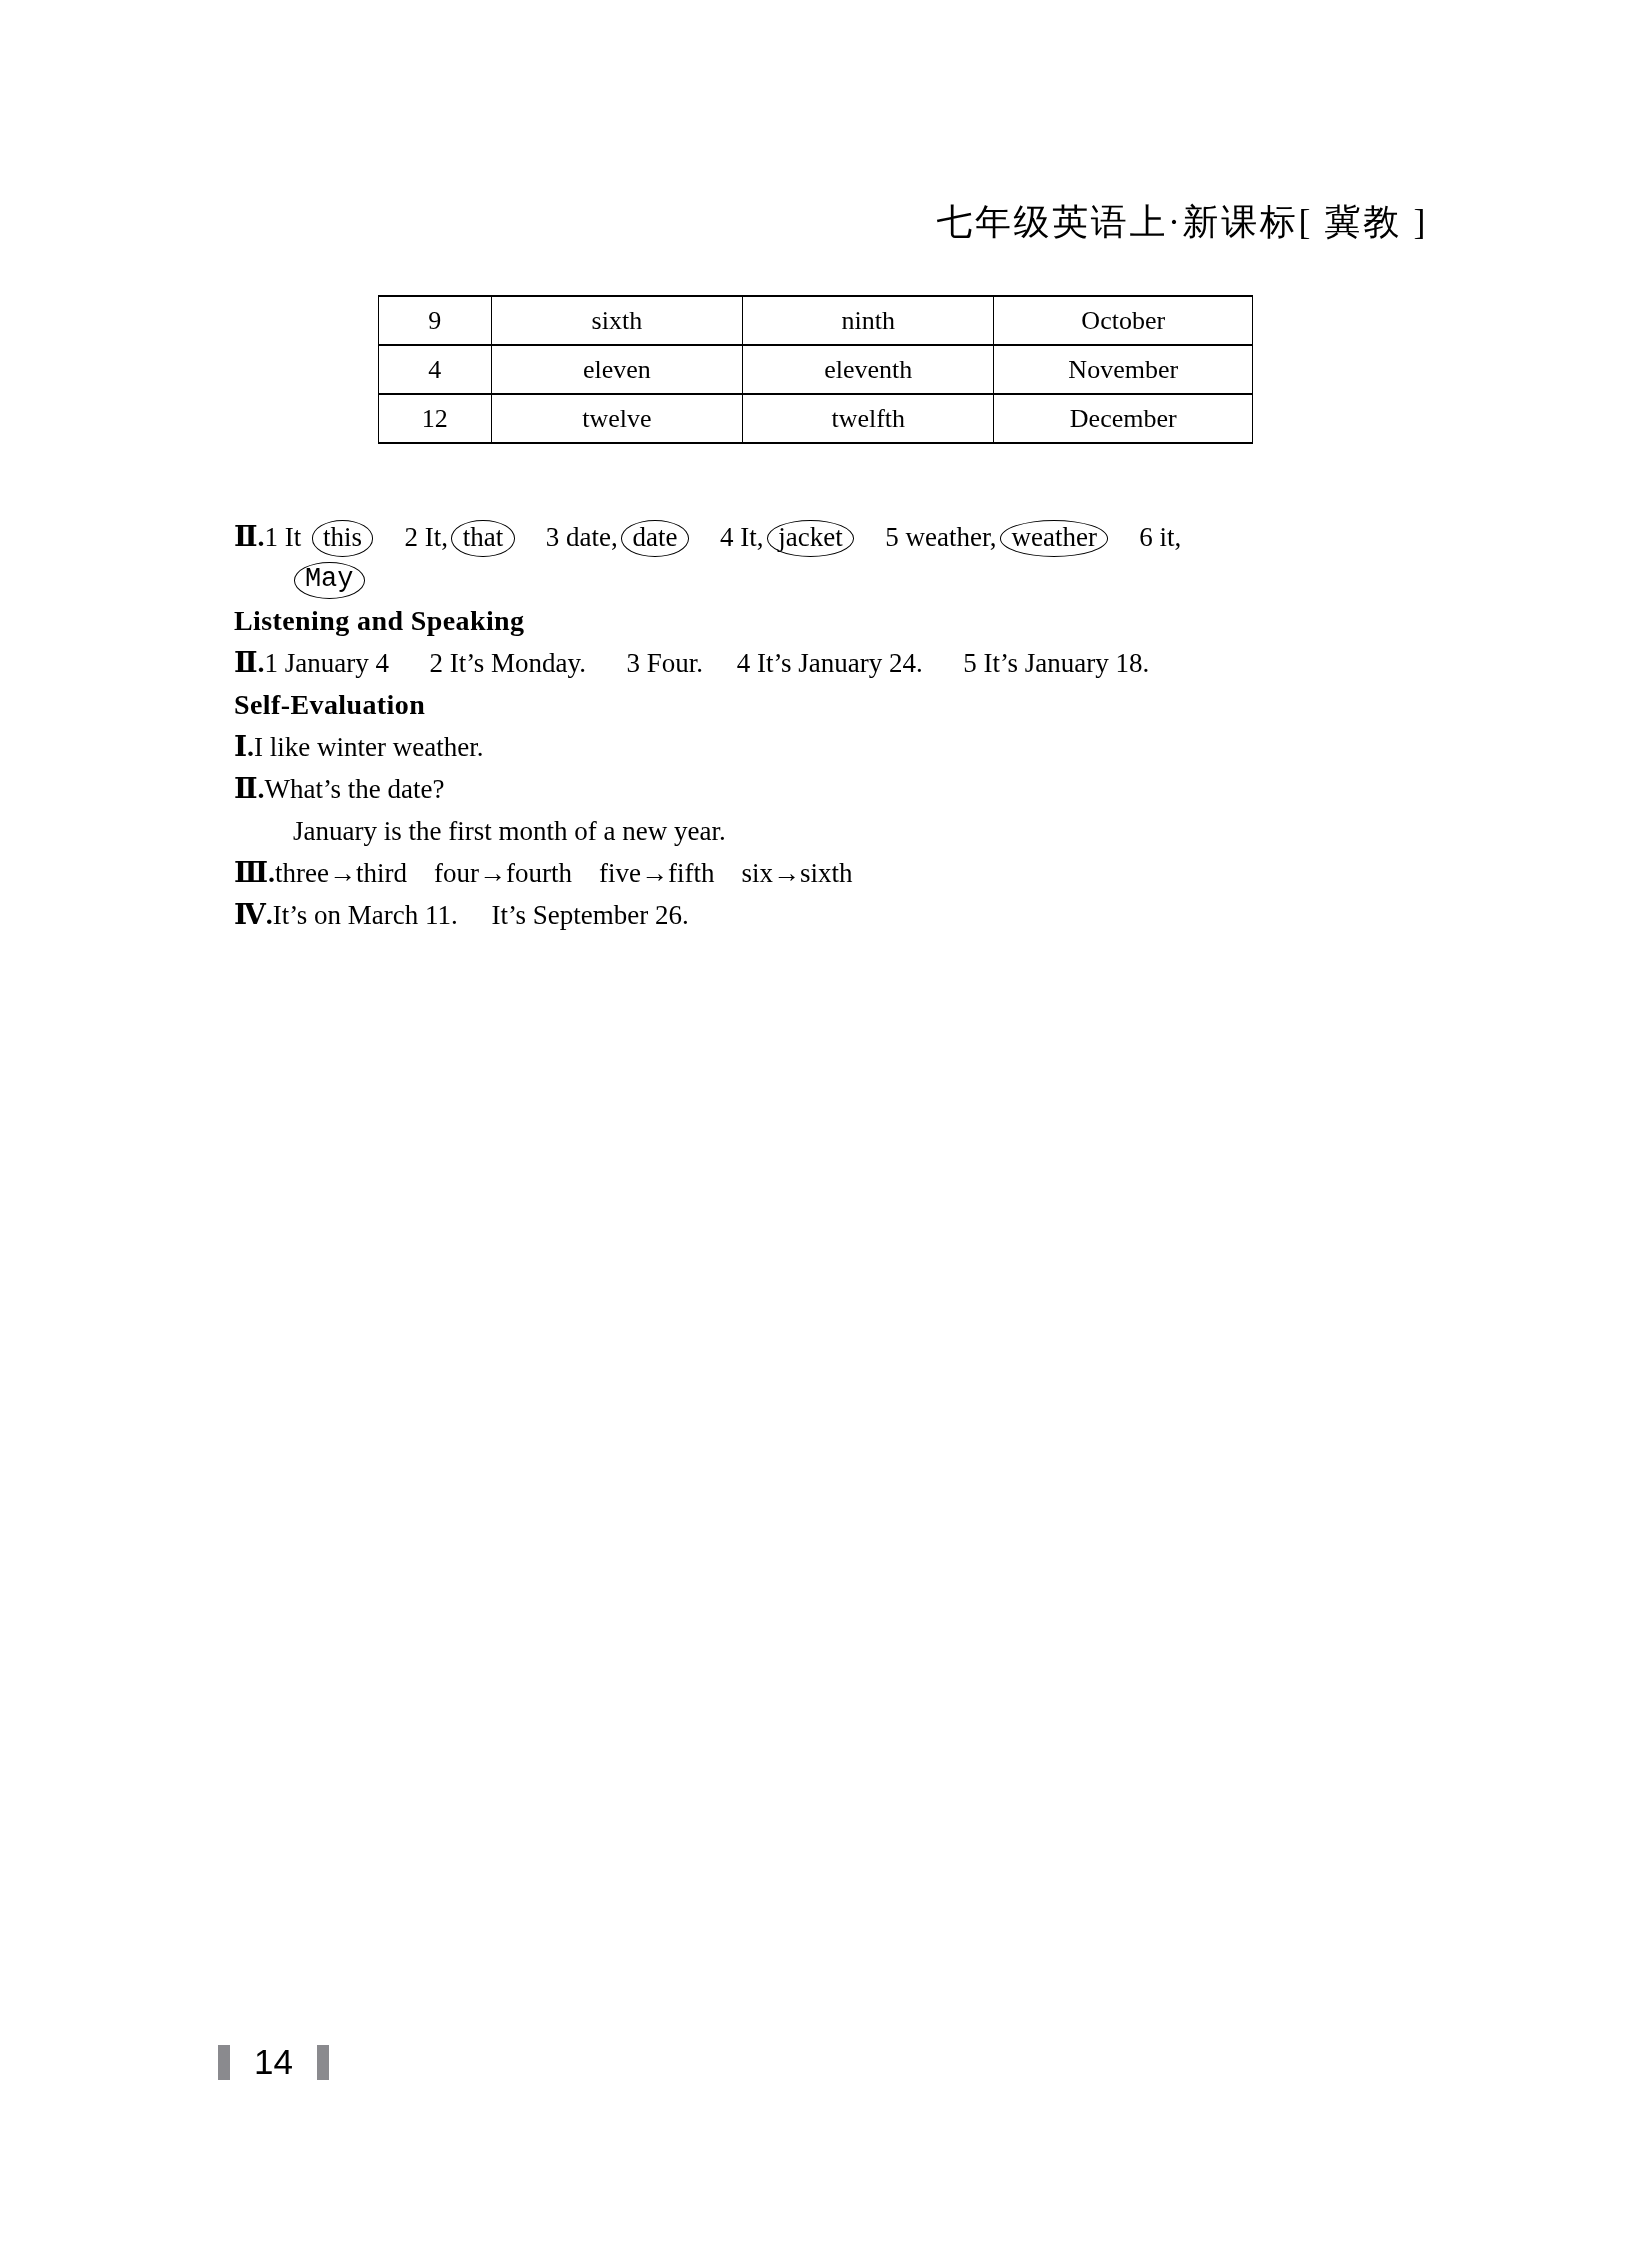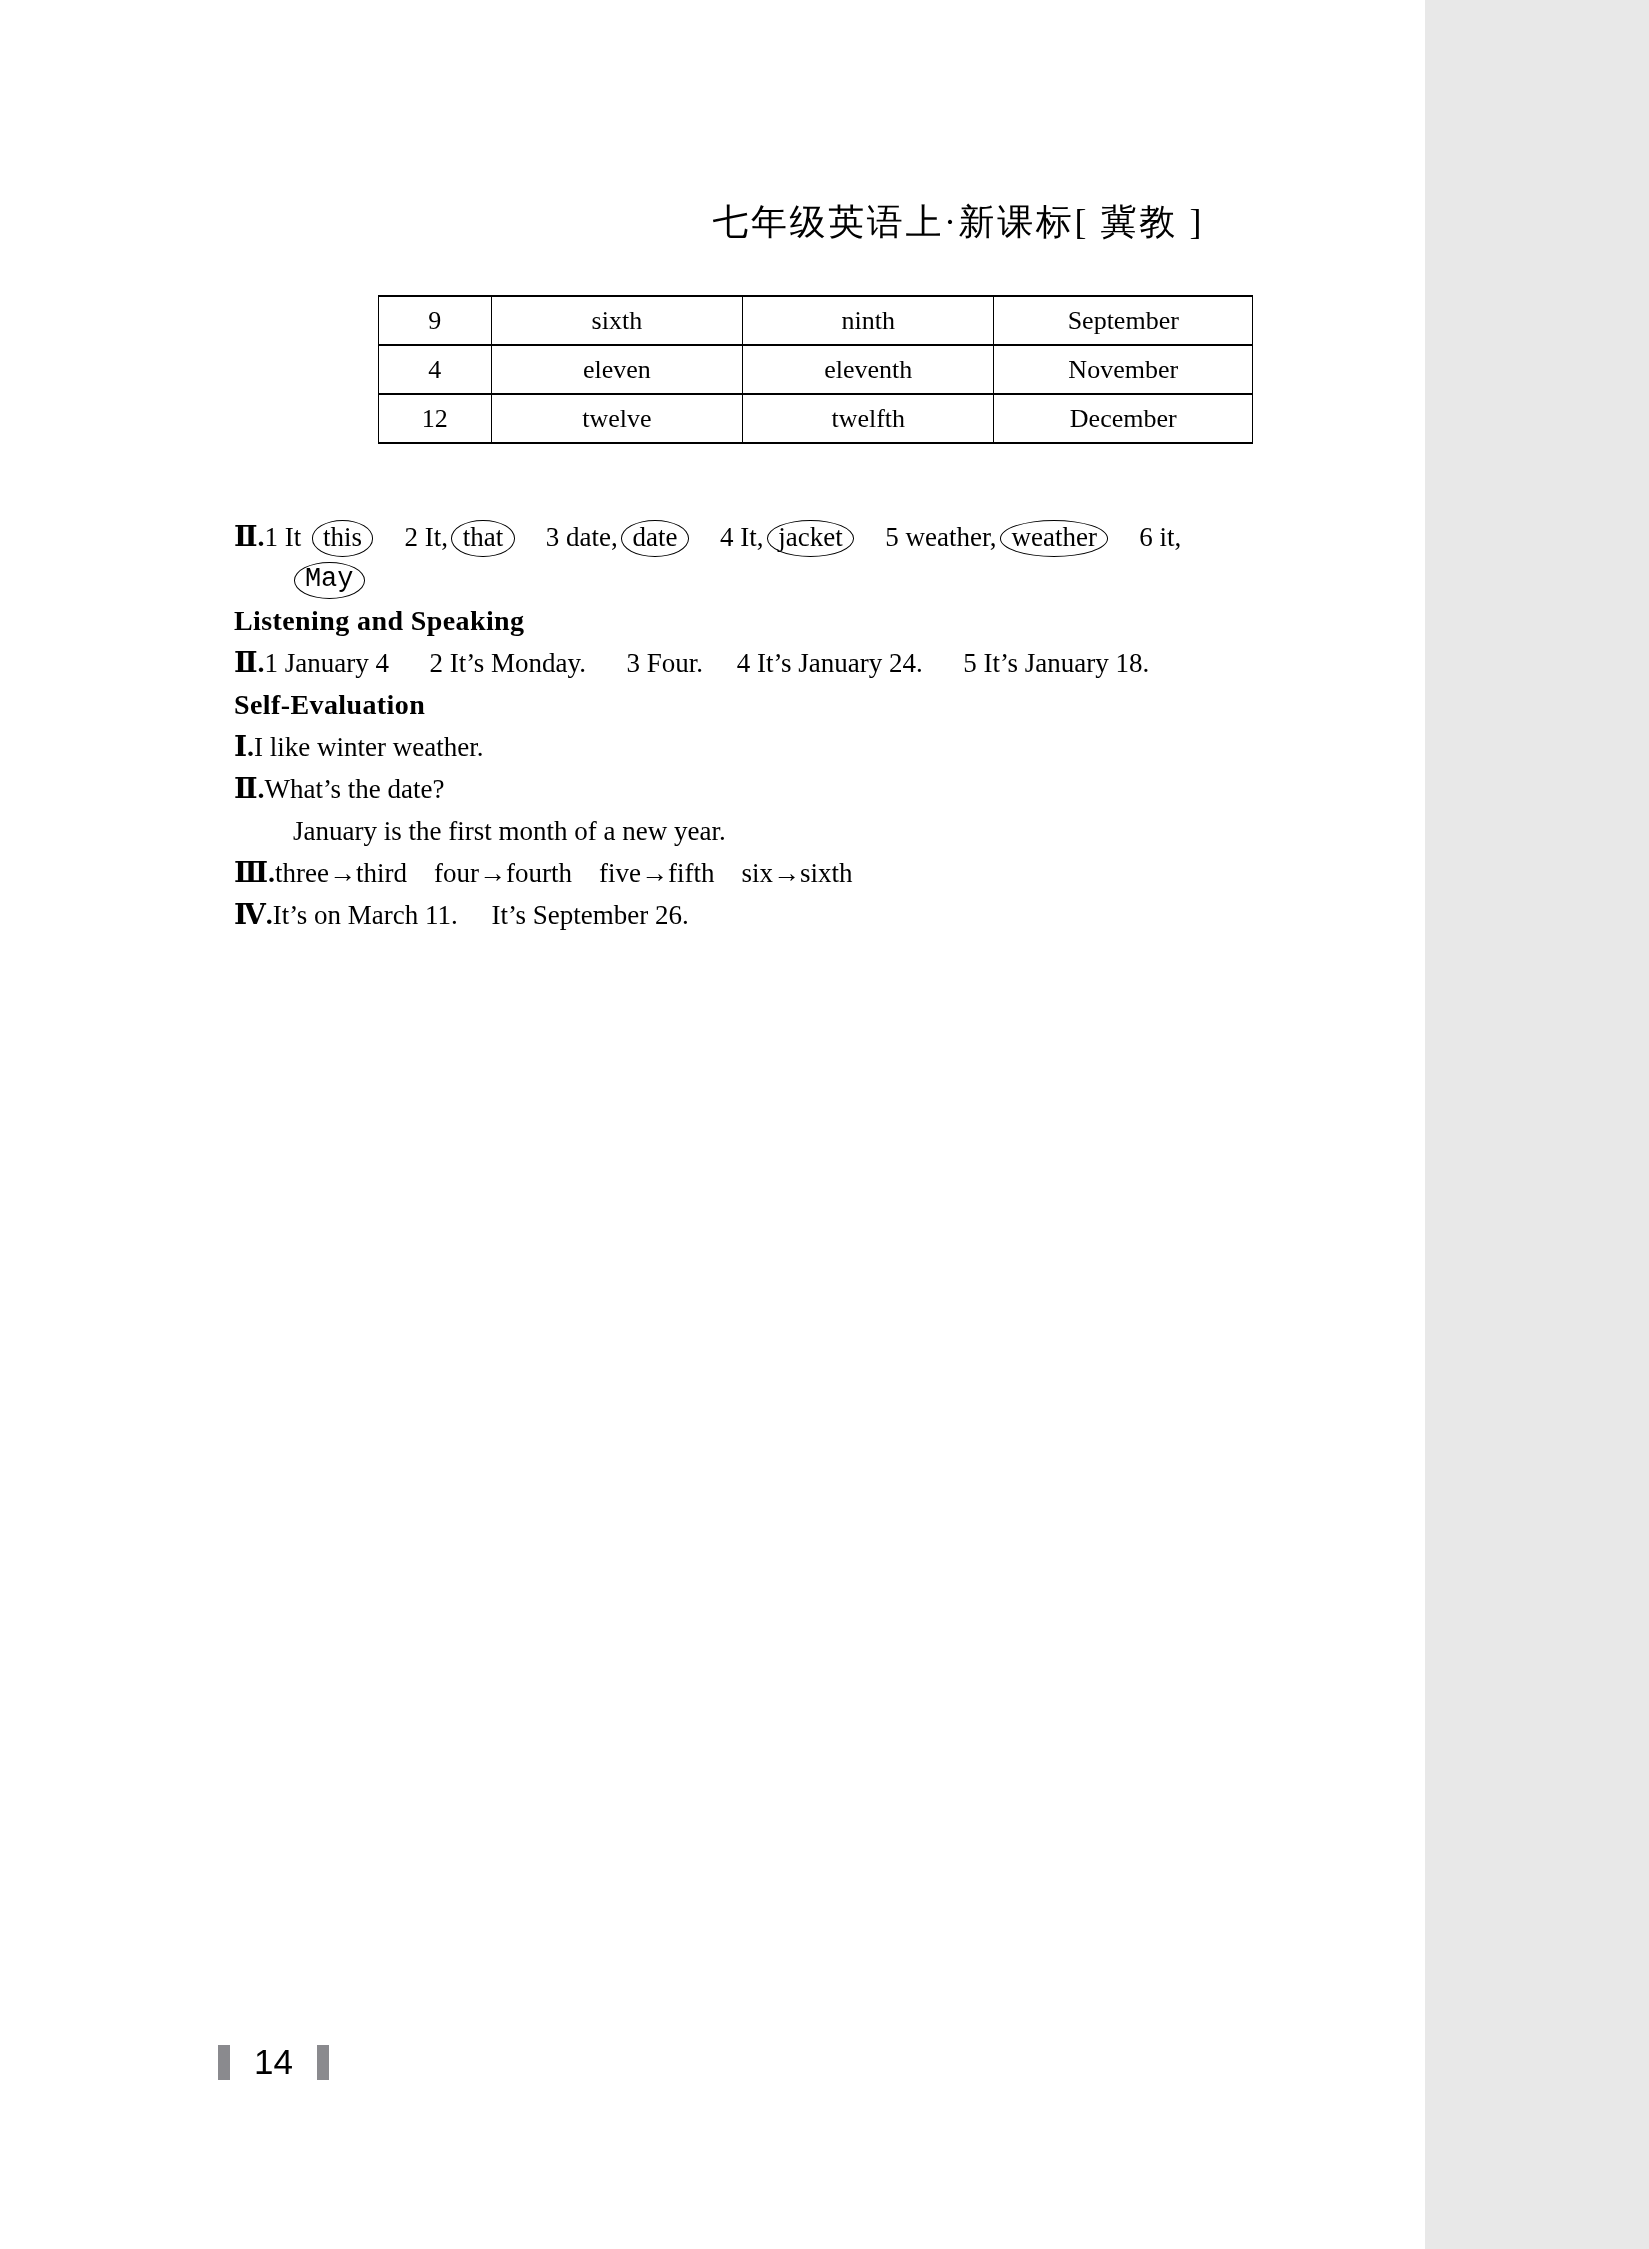--- a/index.html
+++ b/index.html
@@ -1,19 +1,19 @@
 <!DOCTYPE html>
 <html style="font-size:14px"><head>
 <meta charset="utf-8">
 <style>
   * { margin:0; padding:0; box-sizing:border-box; }
   html,body { background:#e8e8e8; }
   #page {
     position:relative;
-    width:1425px; height:2250px;
+    width:1649px; height:2250px;
     background:#ffffff;
     font-family:"Liberation Serif","DejaVu Serif",serif;
     color:#000;
     overflow:hidden;
   }
   
   .running-head {
     position:absolute; top:198px; left:0; right:221px;
     text-align:right;
     font-size:36px; letter-spacing:2.6px;
@@ -69,21 +69,21 @@
 
   <div class="running-head">七年级英语上·新课标[ 冀教 ]</div>
 
   <div class="months-table-wrap">
     <table class="months">
       <tbody>
         <tr>
           <td class="c0">9</td>
           <td class="c1">sixth</td>
           <td class="c2">ninth</td>
-          <td class="c3">September</td>
+          <td class="c3">October</td>
         </tr>
         <tr>
           <td class="c0">4</td>
           <td class="c1">eleven</td>
           <td class="c2">eleventh</td>
           <td class="c3">November</td>
         </tr>
         <tr>
           <td class="c0">12</td>
           <td class="c1">twelve</td>

